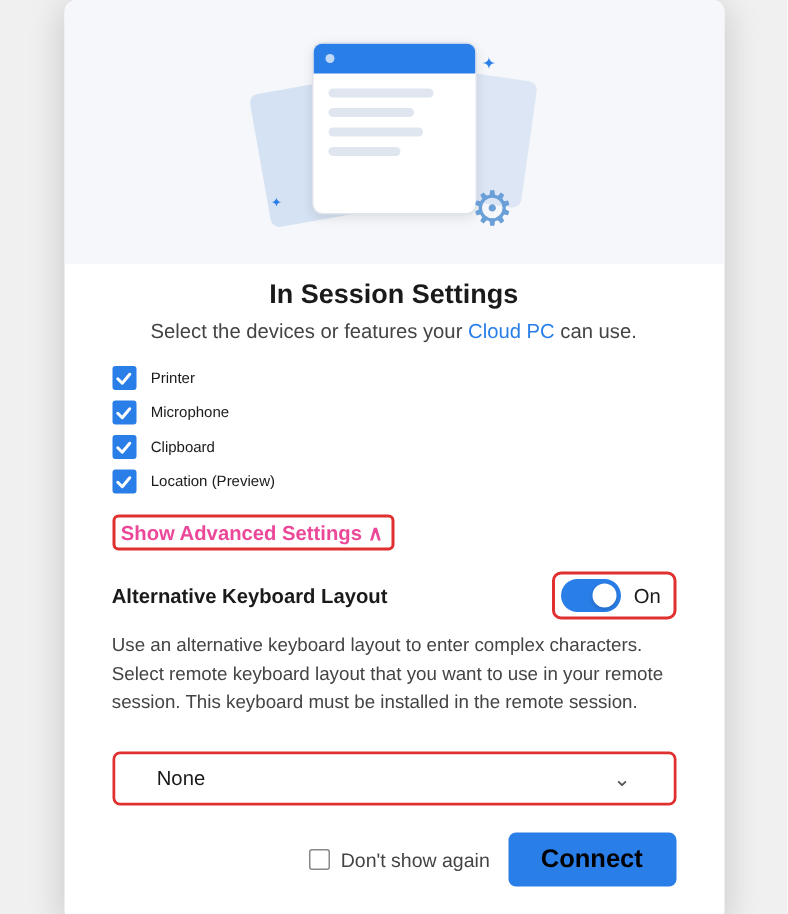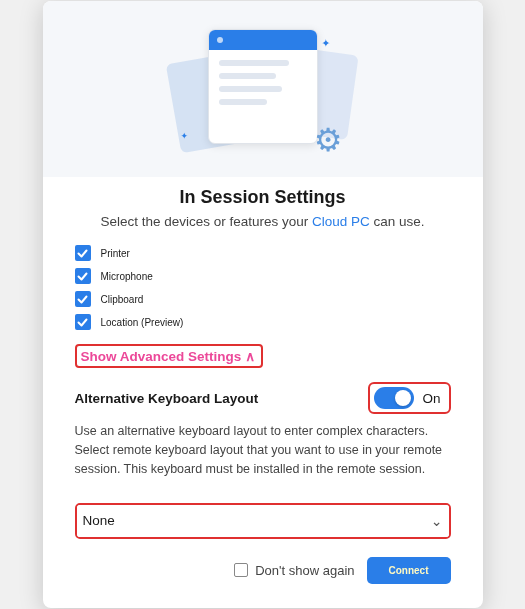--- a/index.html
+++ b/index.html
@@ -227,21 +227,21 @@
       border: 2px solid #e03030;
       border-radius: 5px;
       padding: 0;
       margin-bottom: 18px;
     }
     .dropdown {
       width: 100%;
       display: flex;
       align-items: flex-start;
       justify-content: space-between;
-      padding: 8px 6px;
+      padding: 8px 28px;
       background: #fff;
       cursor: pointer;
       border-radius: 3px;
     }
     .dropdown-value {
       font-size: 13.5px;
       color: #1a1a1a;
     }
     .dropdown-arrow {
       color: #555;
@@ -264,25 +264,25 @@
     .dont-show-checkbox {
       width: 14px;
       height: 14px;
       border: 1.5px solid #888;
       border-radius: 2px;
       background: #fff;
       flex-shrink: 0;
     }
     .connect-btn {
       background: #2a7ee8;
-      color: #fef9c3;
+      color: #000000;
       border: none;
       border-radius: 5px;
       padding: 8px 22px;
-      font-size: 10px;
+      font-size: 17px;
       font-weight: 600;
       cursor: pointer;
     }
   </style>
 </head>
 <body>
 
 <div class="dialog">
 
   <div class="illustration">

